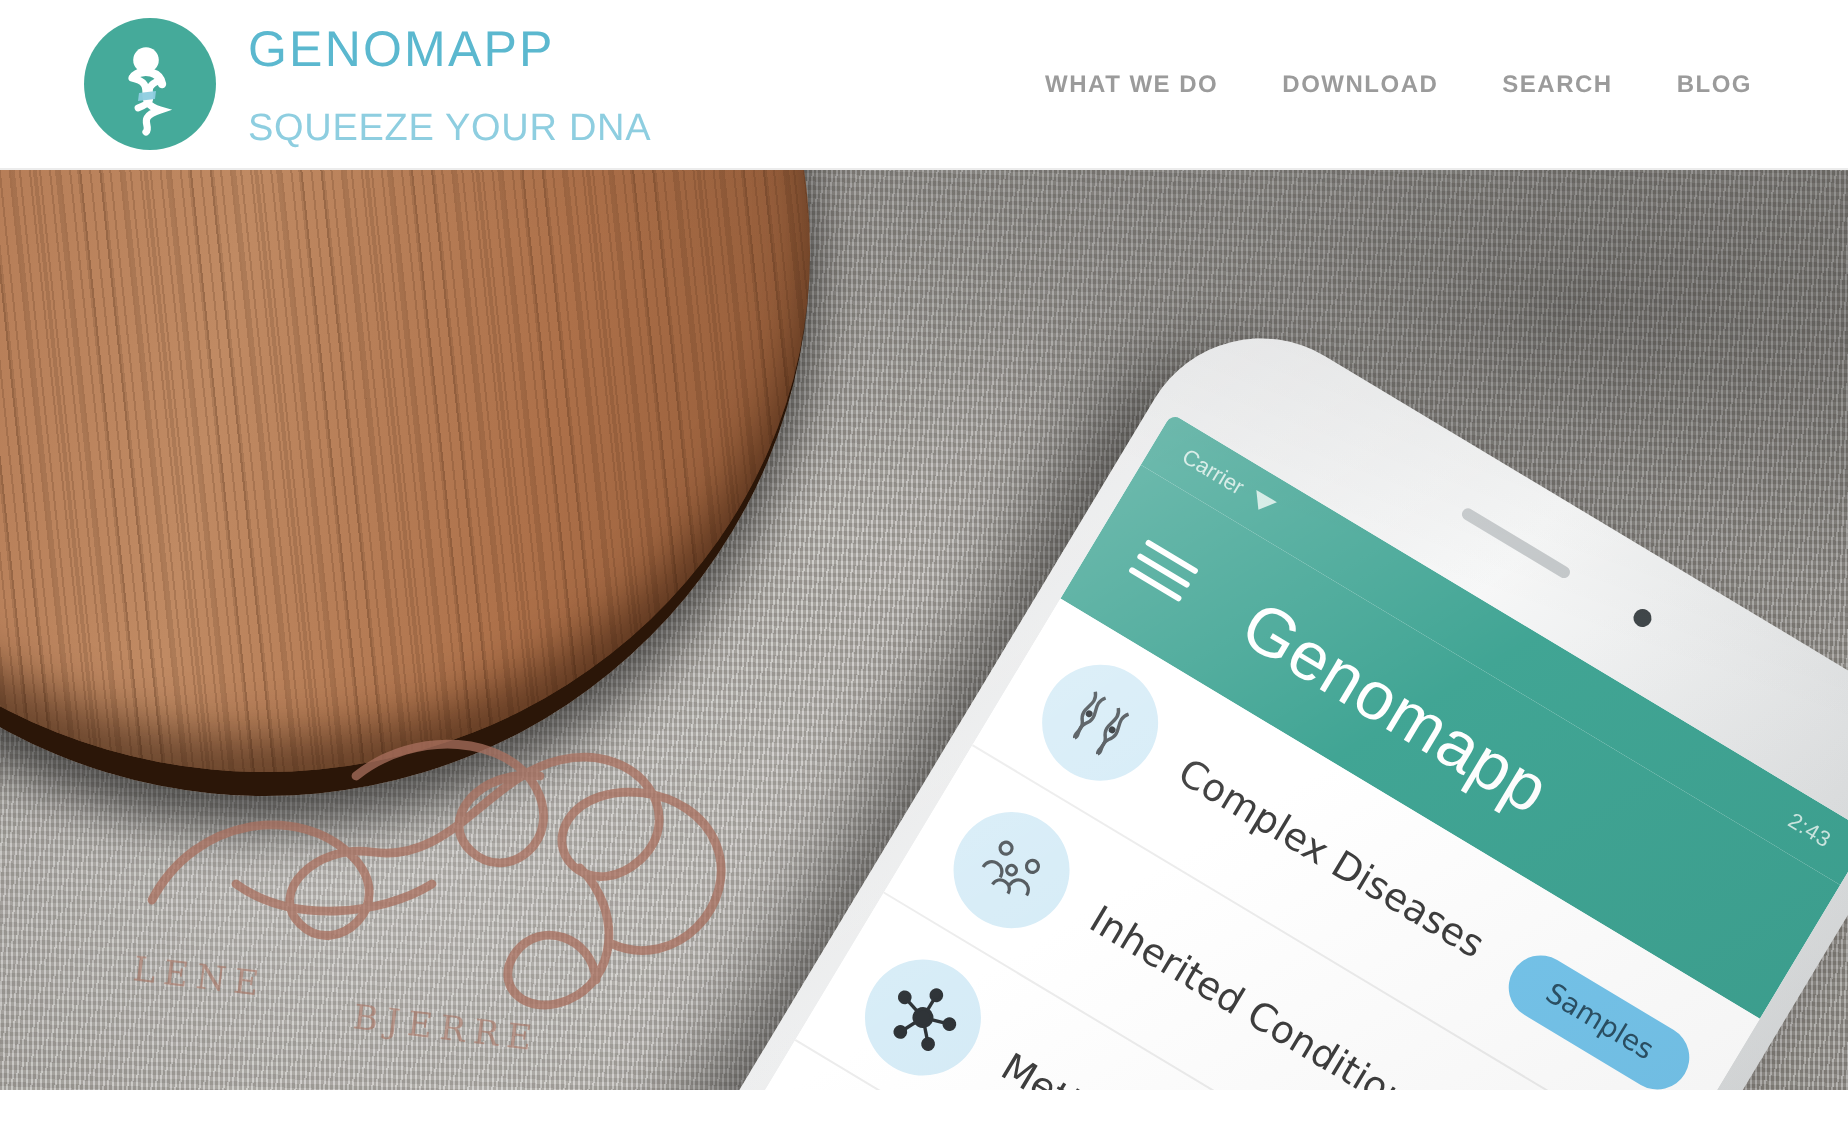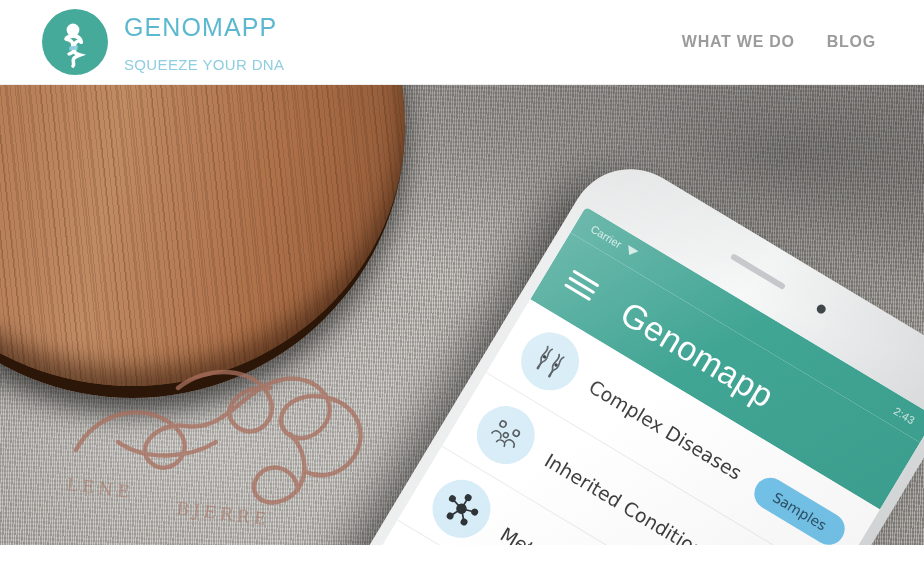--- a/index.html
+++ b/index.html
@@ -36,38 +36,38 @@
   .brand-text { line-height: 1; padding-top: 2px; }
   .brand-name {
     font-size: 25px;
     letter-spacing: 1.1px;
     color: #5bb8cf;
     font-weight: 400;
     display: block;
     white-space: nowrap;
   }
   .brand-tagline {
-    font-size: 15px;
+    font-size: 19px;
     letter-spacing: 0.35px;
     color: #8ecee0;
     display: block;
     margin-top: 17px;
     white-space: nowrap;
     text-align: center;
   }
 
   .main-nav {
     margin-left: auto;
     margin-right: 32px;
     display: flex;
     align-items: center;
     gap: 0px;
   }
   .nav-item {
-    font-size: 16px;
+    font-size: 12px;
     font-weight: bold;
     letter-spacing: 0.75px;
     color: #9b9b9b;
     text-transform: uppercase;
     padding: 8px 16px;
     cursor: pointer;
     white-space: nowrap;
     display: flex;
     align-items: center;
     gap: 5px;
@@ -314,20 +314,26 @@
     </div>
     <div class="brand-text">
       <span class="brand-name">GENOMAPP</span>
       <span class="brand-tagline">SQUEEZE YOUR DNA</span>
     </div>
   </div>
 
   <nav class="main-nav">
     <div class="nav-item">
       <span>WHAT WE DO</span>
+    </div>
+    <div class="nav-item">
+      <span>DOWNLOAD</span>
+    </div>
+    <div class="nav-item">
+      <span>SEARCH</span>
     </div>
     <div class="nav-item">
       <span>BLOG</span>
     </div>
   </nav>
 </div>
 
 <div class="hero">
 
   <div class="fabric"></div>

